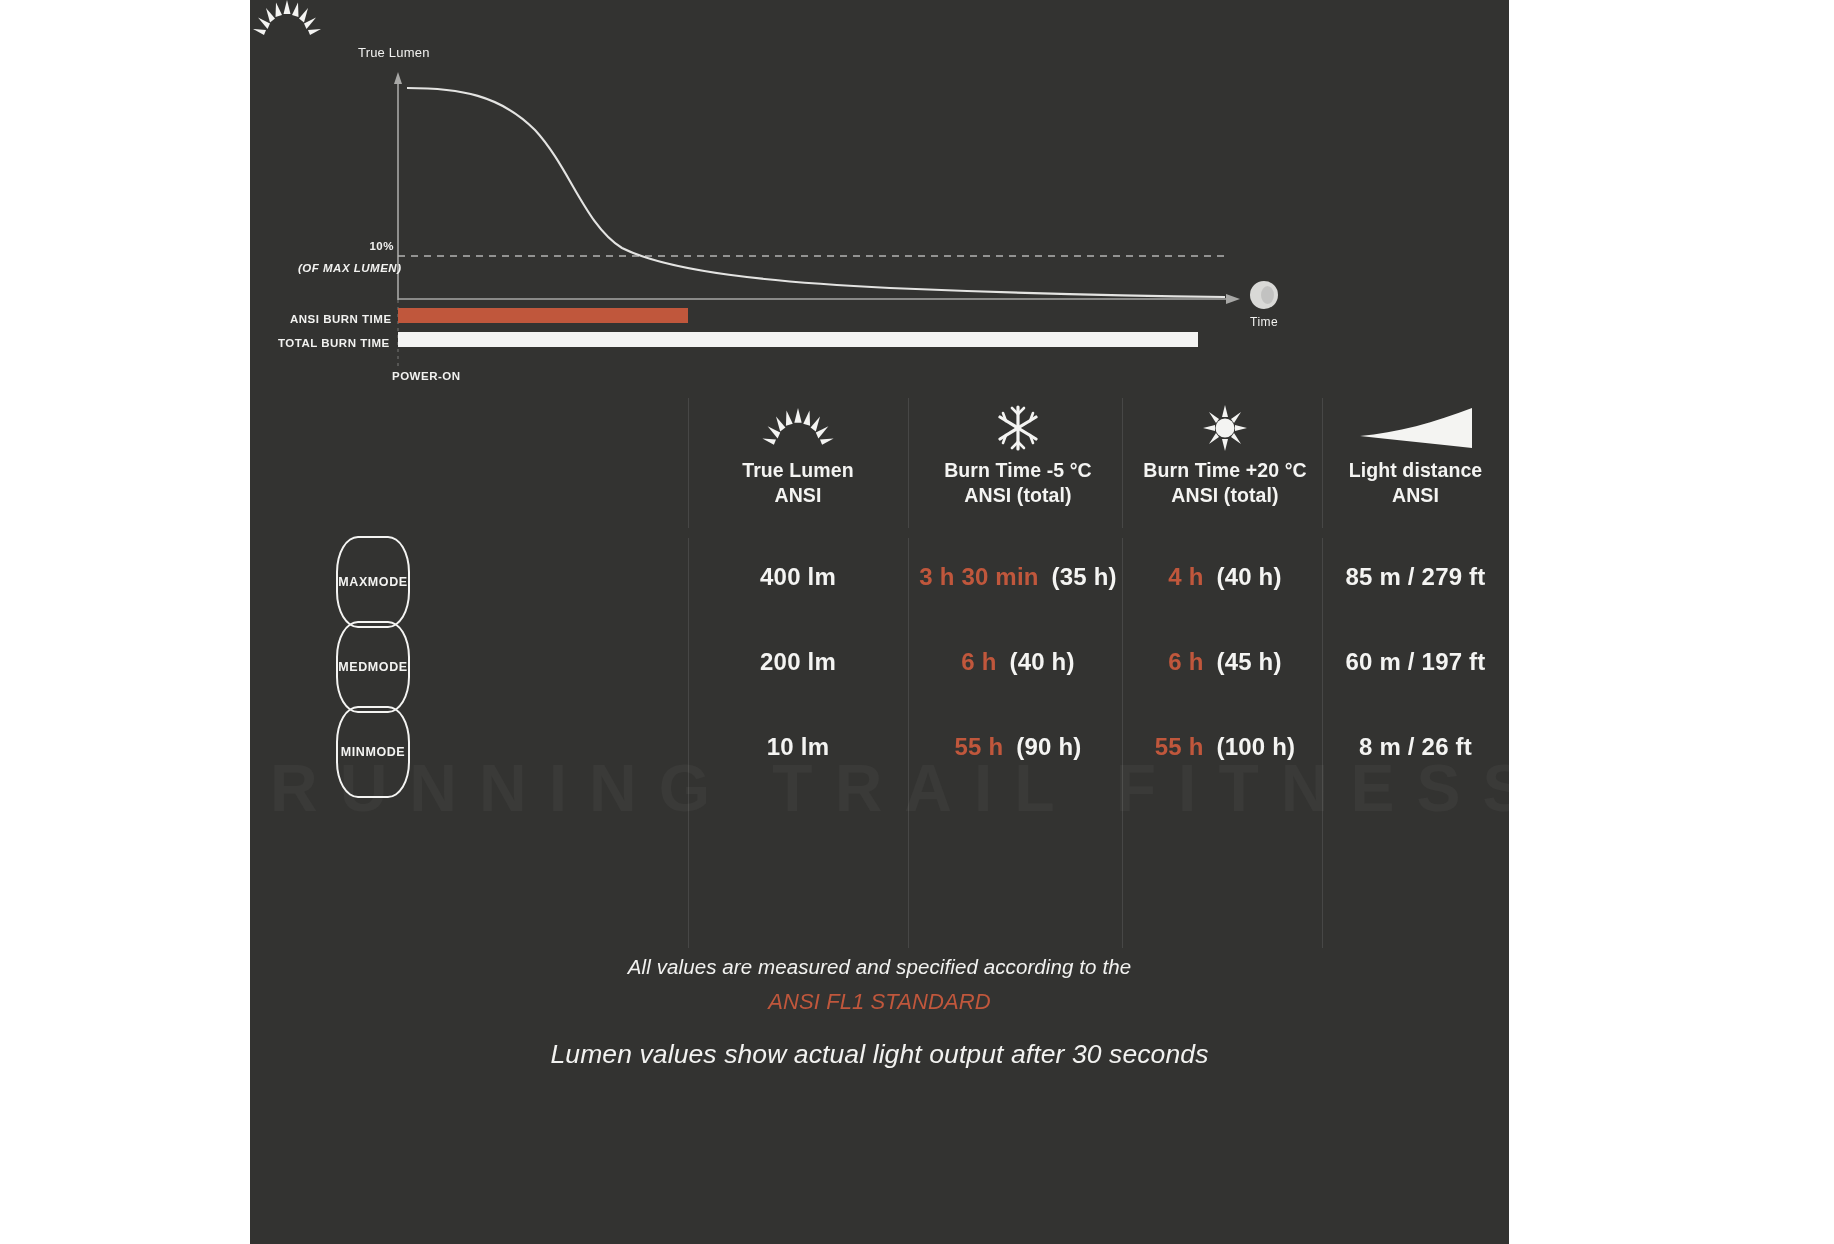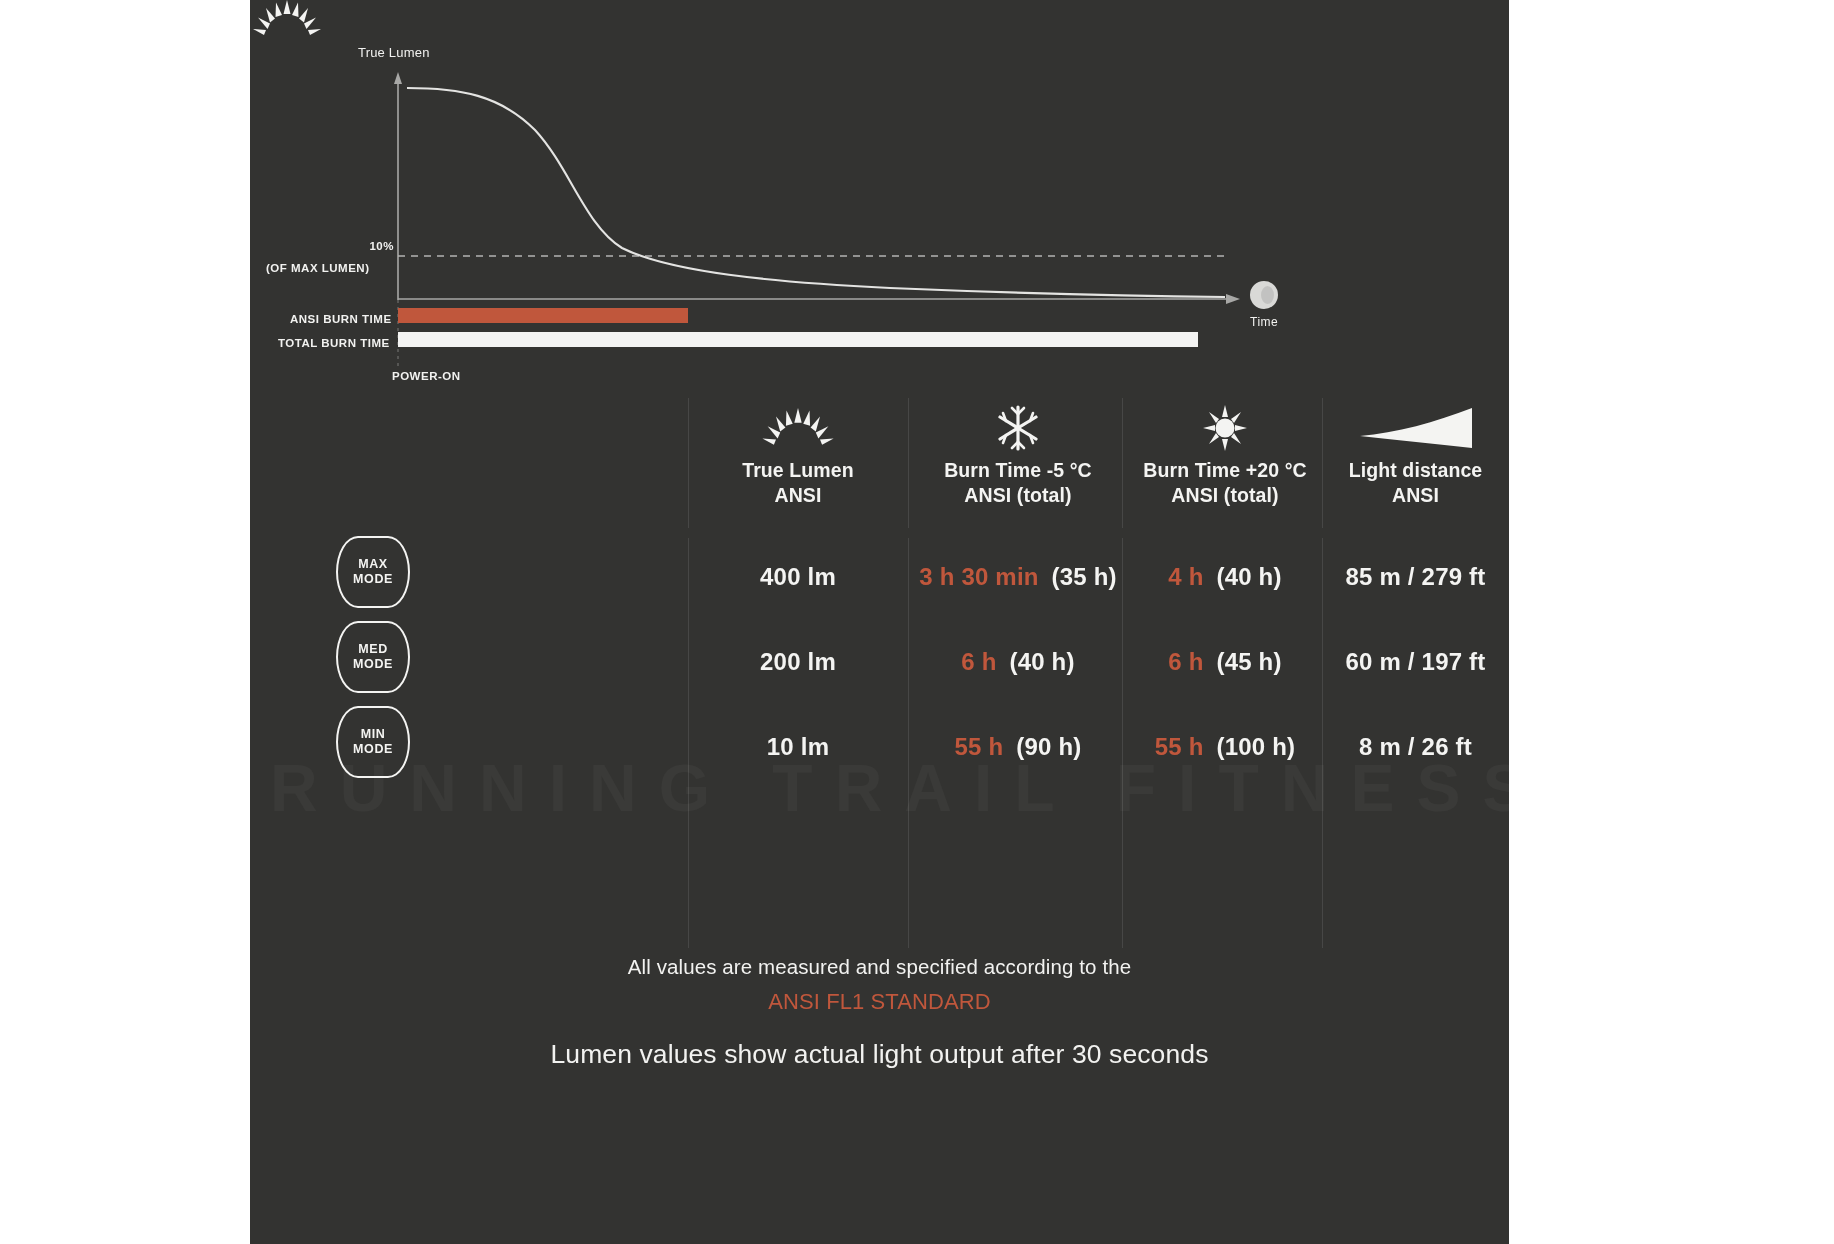--- a/index.html
+++ b/index.html
@@ -61,21 +61,21 @@
     letter-spacing: 0.5px;
     white-space: nowrap;
   }
   #lbl-true-lumen {
     left: 108px; top: 45px;
     font-size: 13px;
     font-weight: normal;
     letter-spacing: 0.2px;
   }
   #lbl-ten-pct { left: 108px; top: 240px; text-align: right; width: 36px; }
-  #lbl-of-max  { left: 16px;  top: 262px; }
+  #lbl-of-max  { left: 48px;  top: 262px; font-style: italic; }
   #lbl-ansi-bt { left: 40px;  top: 313px; }
   #lbl-total-bt{ left: 28px;  top: 337px; }
   #lbl-power-on{ left: 114px; top: 370px; padding-left: 28px; }
   #lbl-time    { left: 1000px; top: 315px; font-size: 12px; font-weight: normal; }
 
   
   #icon-sun-top {
     position: absolute; left: 113px; top: 2px;
     width: 74px; height: 42px;
   }
@@ -126,24 +126,24 @@
   }
   .th-text {
     font-size: 19.5px;
     font-weight: bold;
     line-height: 1.30;
     letter-spacing: 0.1px;
   }
 
   .mode-badge {
     position: absolute;
-    width: 74px; height: 72px;
+    width: 74px; height: 92px;
     border: 2.2px solid #f4f4f2;
     border-radius: 22px / 36px;
-    display: flex; flex-direction: column;
+    display: flex; flex-direction: row;
     align-items: center; justify-content: center;
     color: #f4f4f2;
     font-size: 12.5px;
     font-weight: bold;
     letter-spacing: 0.6px;
     line-height: 1.18;
   }
   .cell {
     position: absolute;
     text-align: center;
@@ -154,20 +154,21 @@
     letter-spacing: 0.2px;
   }
   .cell .ansi { color: #c0573c; }
 
   
   #footer { position: absolute; left: 0; top: 955px; width: 1259px; }
   .foot-line {
     text-align: center;
     color: #f2f2f0;
     letter-spacing: 0.1px;
+    font-style: italic;
   }
   #foot-1 { font-size: 20.5px; margin-bottom: 10px; }
   #foot-2 { font-size: 22px; color: #c0573c; margin-bottom: 24px; }
   #foot-3 { font-size: 26.5px; margin-bottom: 12px; }
   #foot-4 { font-size: 26.5px; margin-bottom: 12px; }
   #foot-5 { font-size: 26.5px; }
 </style>
 </head>
 <body>
 

